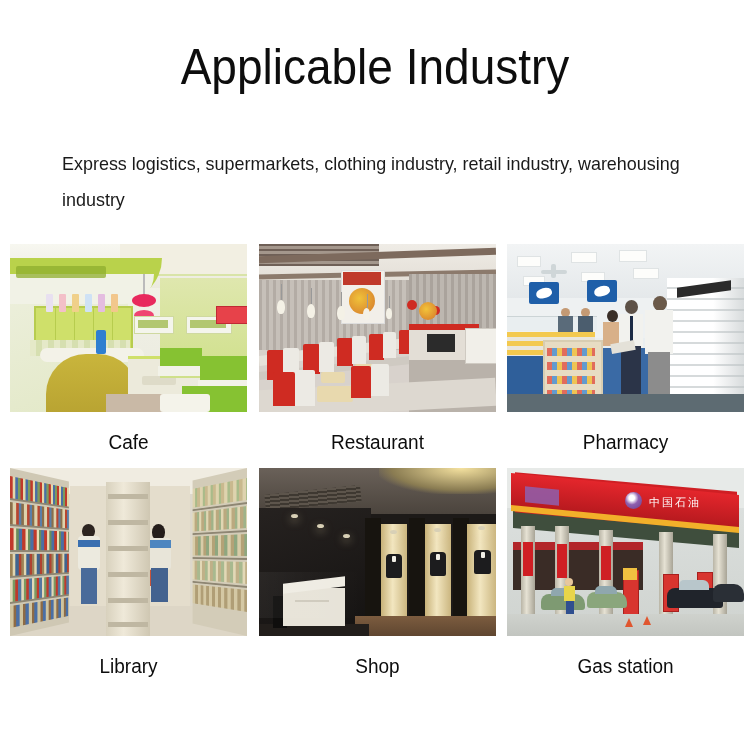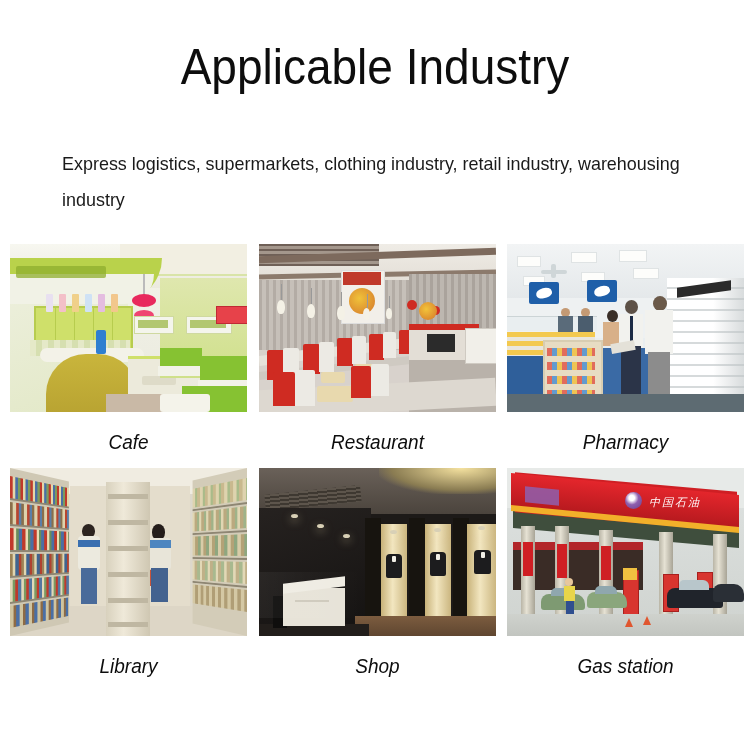--- a/index.html
+++ b/index.html
@@ -27,21 +27,21 @@
   .subtitle{
     position:absolute;left:62px;top:146px;width:660px;
     font-size:18.5px;
     line-height:36px;
     color:#1a1a1a;
     transform:scaleX(0.97);
     transform-origin:left center;
   }
 
   .grid{
-    position:absolute;left:0;top:244px;width:750px;font-style:italic;
+    position:absolute;left:0;top:244px;width:750px;
   }
   .row{position:relative;height:224px;}
   .cell{position:absolute;top:0;width:237px;}
   .cell.c1{left:10px;}
   .cell.c2{left:259px;}
   .cell.c3{left:507px;}
   .thumb{
     width:237px;height:168px;
     overflow:hidden;position:relative;
     background:#ddd;

